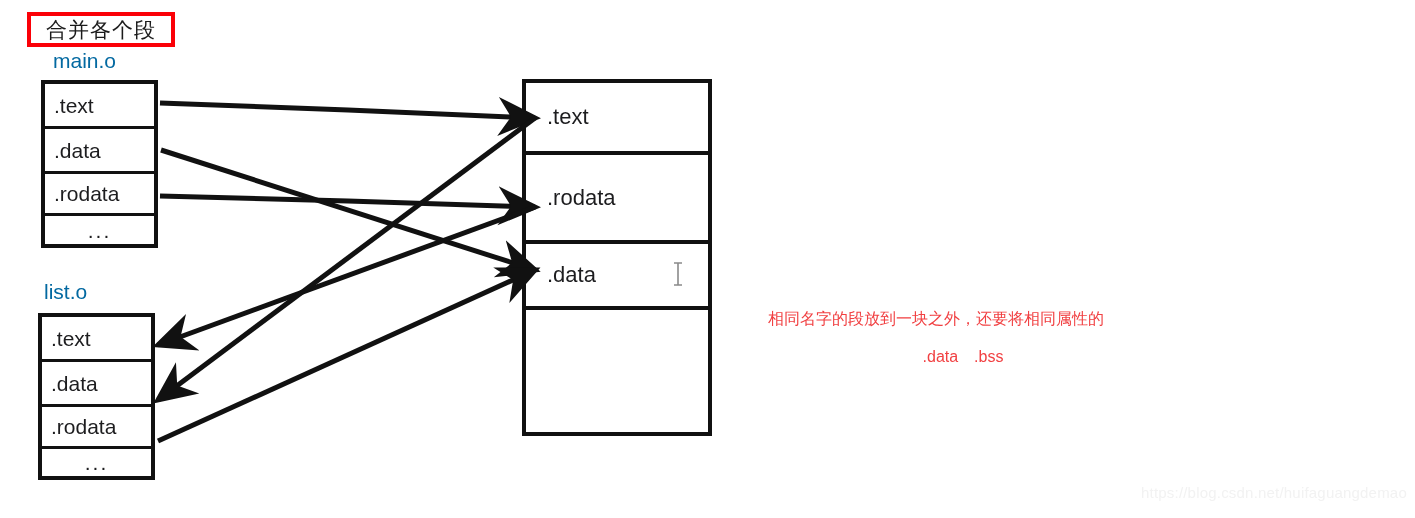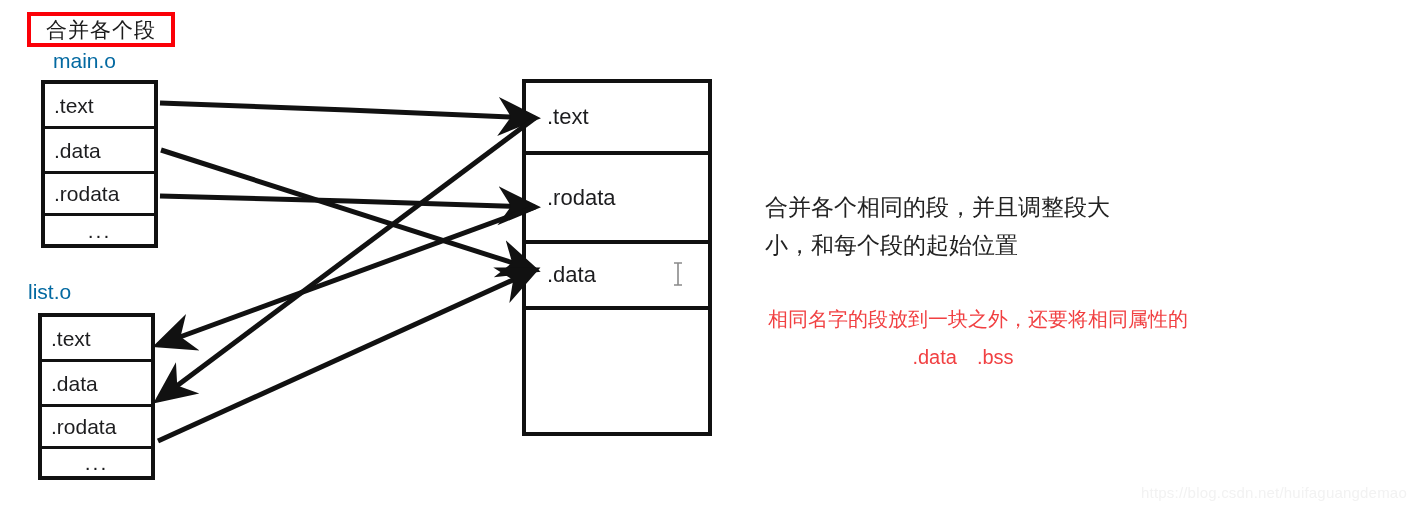--- a/index.html
+++ b/index.html
@@ -128,21 +128,21 @@
     width: 470px;
     font-size: 23px;
     line-height: 38px;
     color: #222222;
   }
   #note-red {
     position: absolute;
     left: 760px;
     top: 300px;
     width: 530px;
-    font-size: 20px;
+    font-size: 16px;
     line-height: 38px;
     color: #f14042;
   }
   #note-red .indent {
     display: block;
     text-align: center;
     padding-right: 140px;
   }
 
   
@@ -185,21 +185,21 @@
       <span class="lbl">.data</span>
     </div>
     <div class="obj-row" style="top:90px; height:42px;">
       <span class="lbl">.rodata</span>
     </div>
     <div class="obj-row last" style="top:132px; height:28px;">
       <span class="lbl dots">...</span>
     </div>
   </div>
 
-  <div class="obj-label" style="left:20px; top:281px;text-align:center;">list.o</div>
+  <div class="obj-label" style="left:36px; top:281px;text-align:center;">list.o</div>
 
   <div class="obj-box" id="list-o-box" style="left:30px; top:313px; width:117px; height:167px;">
     <div class="obj-row" style="top:0px; height:45px;">
       <span class="lbl">.text</span>
     </div>
     <div class="obj-row" style="top:45px; height:45px;">
       <span class="lbl">.data</span>
     </div>
     <div class="obj-row" style="top:90px; height:42px;">
       <span class="lbl">.rodata</span>
@@ -246,24 +246,20 @@
       <path d="M 527 118 L 150 400" marker-end="url(#ahl)"></path>
 
       <path d="M 150 441 L 527 270" marker-end="url(#ah)"></path>
     </g>
   </svg>
 
   <svg id="ibeam" viewBox="0 0 12 24" xmlns="http://www.w3.org/2000/svg">
     <path d="M2,1 L10,1 M6,1 L6,23 M2,23 L10,23" stroke="#8a8a8a" stroke-width="1.6" fill="none"></path>
   </svg>
 
-  <div id="note-black">
-    <div>合并各个相同的段，并且调整段大</div>
-    <div>小，和每个段的起始位置</div>
-  </div>
 
   <div id="note-red">
     <div>相同名字的段放到一块之外，还要将相同属性的</div>
     <div class="indent">.data　.bss</div>
   </div>
 
   <div id="watermark">https://blog.csdn.net/huifaguangdemao</div>
 
 </div>
 

